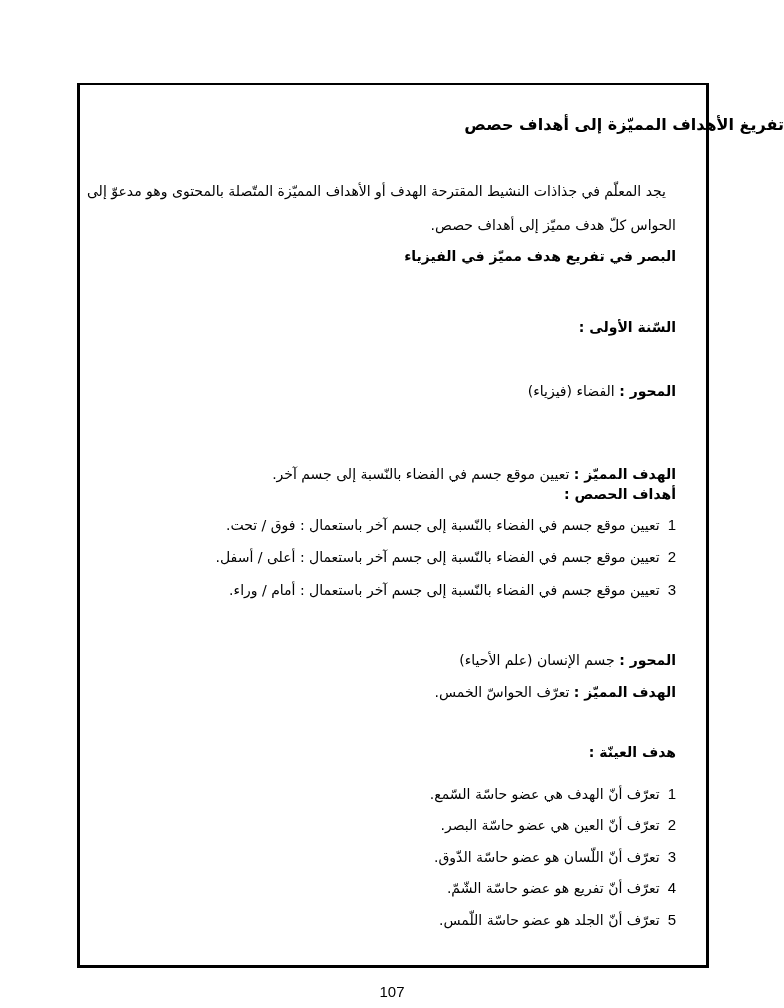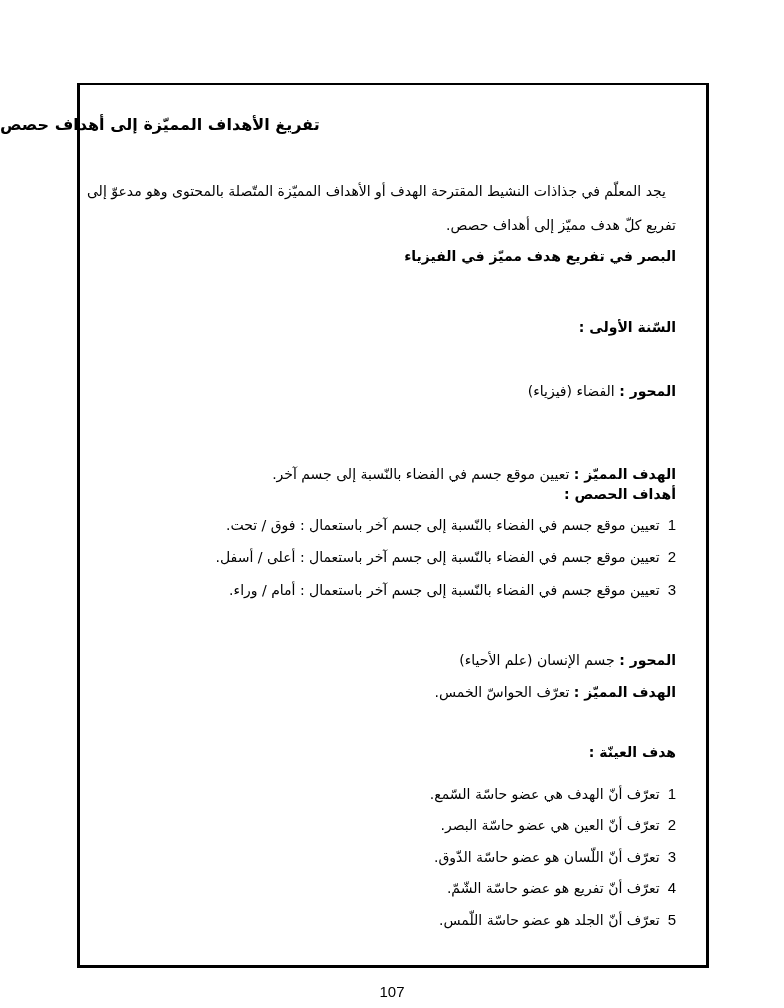--- a/index.html
+++ b/index.html
@@ -36,21 +36,21 @@
       line-height: 20px;
     }
     .right-col {
       right: 108px; 
     }
     .title {
       position: absolute;
       top: 113px;
       left: 0;
       width: 784px;
-      text-align: left;
+      text-align: right;
       direction: rtl;
       font-size: 16px;
       font-weight: bold;
       line-height: 24px;
     }
     .bold { font-weight: bold; }
     .label { font-weight: bold; }
     .num {
       display: inline-block;
       margin-left: 8px;
@@ -69,21 +69,21 @@
     }
   </style>
 </head>
 <body>
 
 <div class="page-frame"></div>
 
 <div class="title">تفريغ الأهداف المميّزة إلى أهداف حصص</div>
 
 <div class="line right-col" style="top:181px; right:118px;">يجد المعلّم في جذاذات النشيط المقترحة الهدف  أو الأهداف المميّزة المتّصلة بالمحتوى وهو مدعوّ إلى</div>
-<div class="line right-col" style="top:215px;">تفريع كلّ هدف مميّز إلى أهداف حصص.</div>
+<div class="line right-col" style="top:215px;">الحواس كلّ هدف مميّز إلى أهداف حصص.</div>
 
 <div class="line right-col bold" style="top:246px;">البصر في تفريع هدف مميّز في الفيزياء</div>
 
 <div class="line right-col bold" style="top:317px;">السّنة الأولى :</div>
 
 <div class="line right-col" style="top:381px;">
   <span class="label">المحور :</span>
   <span>الفضاء (فيزياء)</span>
 </div>
 <div class="line right-col" style="top:416px;margin-top:48px;">

